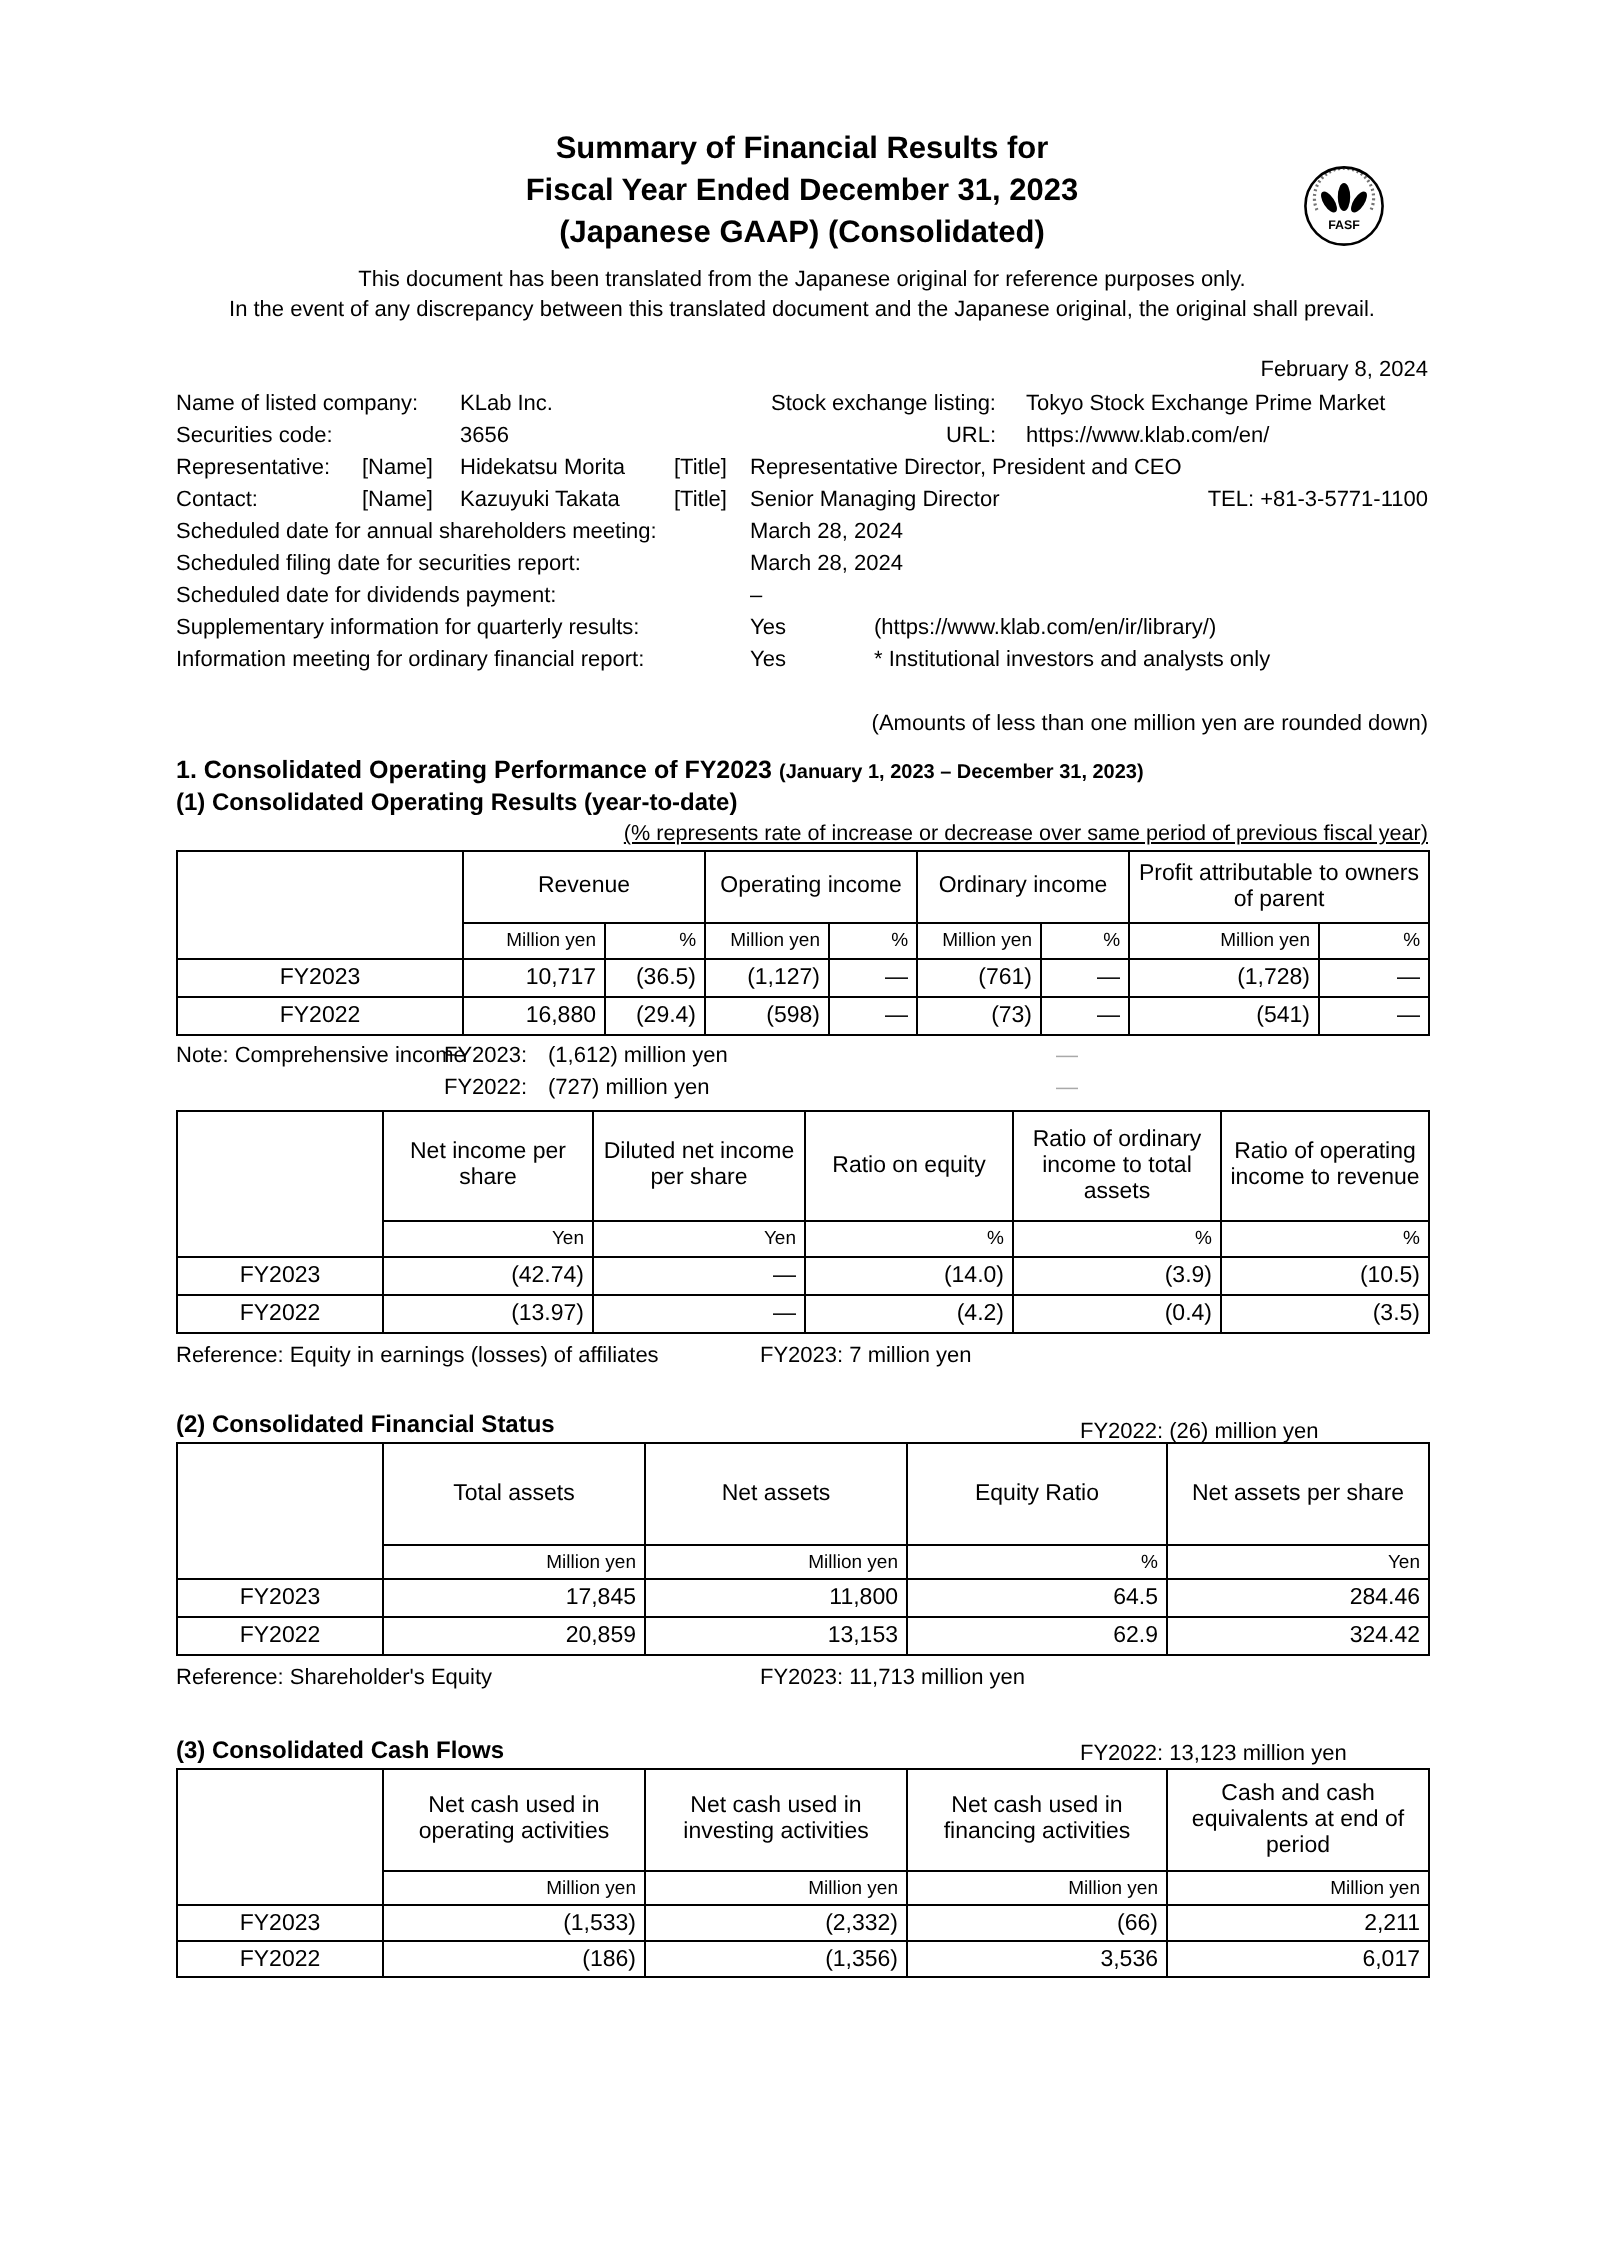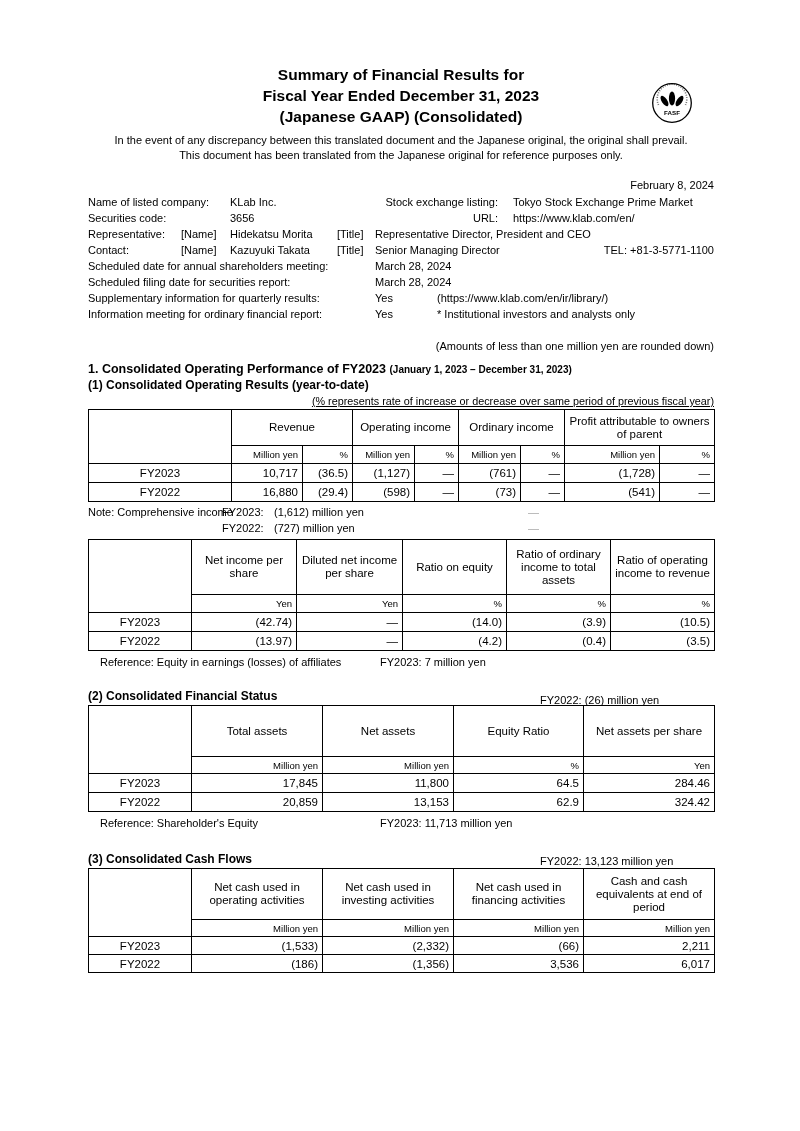--- a/index.html
+++ b/index.html
@@ -54,21 +54,21 @@
   .nrow{position:relative;height:16px;font-size:11px;}
   .nrow span{position:absolute;top:0;white-space:nowrap;}
   .n-label{left:0;}
   .n-fy{left:134px;}
   .n-val{left:186px;}
   .n-dash{left:440px;color:#a9a9a9;}
 
   .t2{margin-top:14px;}
   .ref-line{position:relative;height:15px;font-size:11px;margin-top:5px;}
   .ref-line span{position:absolute;top:0;white-space:nowrap;}
-  .r-label{left:12px;}
+  .r-label{left:0;}
   .r-fy1{left:292px;}
   .r-fy2{left:452px;margin-top:38px;}
 
   .s2{margin-top:18px;}
   .t3{margin-top:2px;}
   .s3{margin-top:20px;}
   .t4{margin-top:1px;}
   .t3 td.unit,.t4 td.unit{height:16px;}
   .t4 td.rowlabel,.t4 td.num{height:17px;}
 </style>
@@ -88,22 +88,22 @@
 
   <div class="content">
 
     <div class="title">
       <div>Summary of Financial Results for</div>
       <div>Fiscal Year Ended December 31, 2023</div>
       <div>(Japanese GAAP) (Consolidated)</div>
     </div>
 
     <div class="disclaimer">
+      <div>This document has been translated from the Japanese original for reference purposes only.</div>
       <div>In the event of any discrepancy between this translated document and the Japanese original, the original shall prevail.</div>
-      <div>This document has been translated from the Japanese original for reference purposes only.</div>
     </div>
 
     <div class="date-line">February 8, 2024</div>
 
     <div class="info-block">
       <div class="irow">
         <span class="c-label">Name of listed company:</span>
         <span class="c-val">KLab Inc.</span>
         <span class="c-rlabel">Stock exchange listing:</span>
         <span class="c-rvalue">Tokyo Stock Exchange Prime Market</span>
@@ -129,20 +129,24 @@
         <span class="c-titleval">Senior Managing Director</span>
         <span class="c-tel">TEL: +81-3-5771-1100</span>
       </div>
       <div class="irow">
         <span class="c-label">Scheduled date for annual shareholders meeting:</span>
         <span class="c-schedval">March 28, 2024</span>
       </div>
       <div class="irow">
         <span class="c-label">Scheduled filing date for securities report:</span>
         <span class="c-schedval">March 28, 2024</span>
+      </div>
+      <div class="irow">
+        <span class="c-label">Scheduled date for dividends payment:</span>
+        <span class="c-schedval">–</span>
       </div>
       <div class="irow">
         <span class="c-label">Supplementary information for quarterly results:</span>
         <span class="c-schedval">Yes</span>
         <span class="c-extra">(https://www.klab.com/en/ir/library/)</span>
       </div>
       <div class="irow">
         <span class="c-label">Information meeting for ordinary financial report:</span>
         <span class="c-schedval">Yes</span>
         <span class="c-extra">* Institutional investors and analysts only</span>

